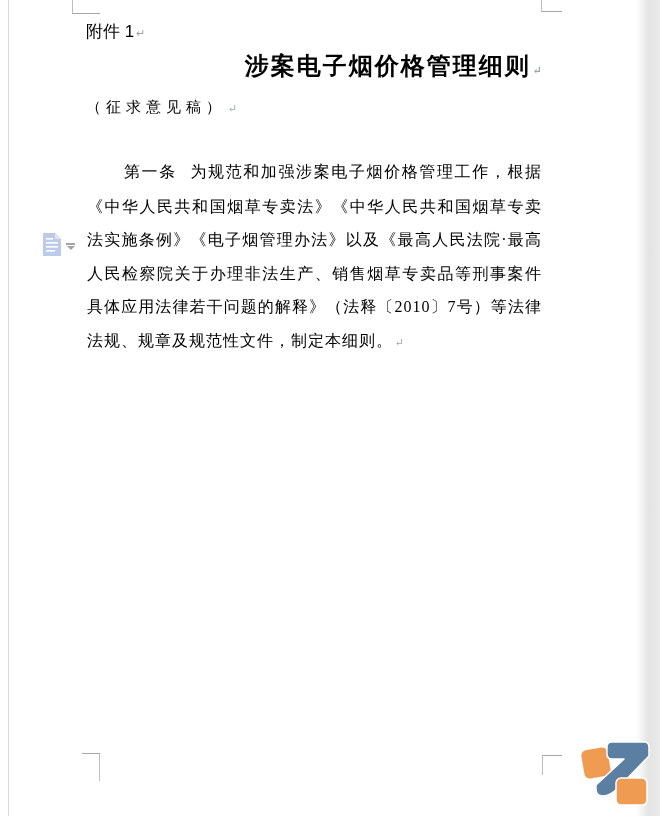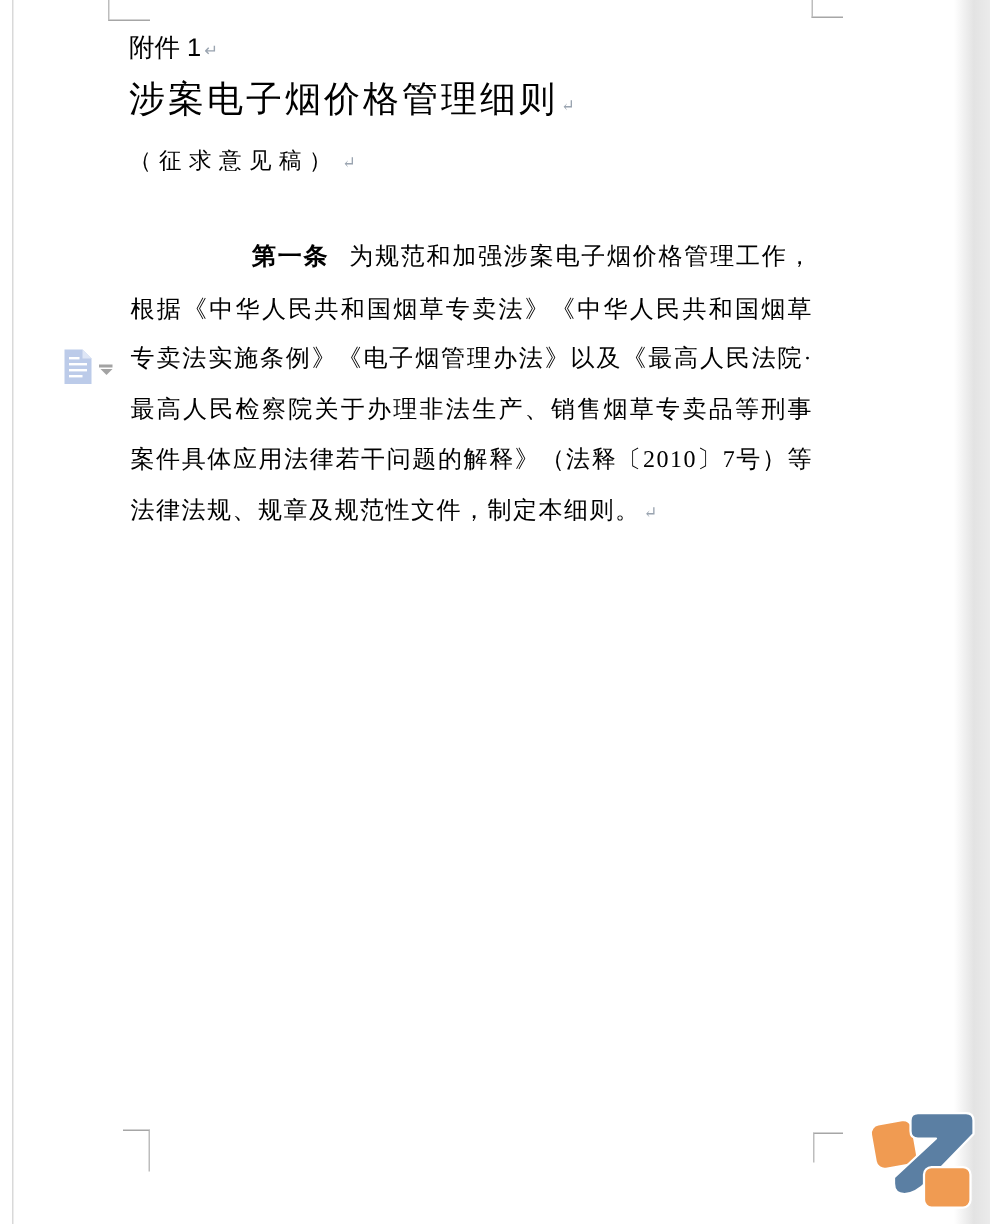--- a/index.html
+++ b/index.html
@@ -23,30 +23,30 @@
   
   .margin-widget { position:absolute; left:42px; top:232px; display:flex; align-items:flex-start; gap:4px; }
   .dropdown-glyph { margin-top:11px; display:flex; flex-direction:column; align-items:center; }
   .dropdown-glyph .bar { width:9px; height:2px; background:#a3a3a3; }
   .dropdown-glyph .tri { width:0; height:0; margin-top:1px;
       border-left:4px solid transparent; border-right:4px solid transparent; border-top:4px solid #a3a3a3; }
 
   
   .attachment { position:absolute; left:86px; top:20px; font-size:17px;
       font-family:"Liberation Sans","DejaVu Sans",sans-serif; color:#000; }
-  .doc-title { position:absolute; left:86px; top:50px; width:456px; text-align:left;
-      font-size:24px; font-weight:normal; letter-spacing:2px; color:#000; }
+  .doc-title { position:absolute; left:86px; top:50px; width:456px; text-align:right;
+      font-size:24px; font-weight:bold; letter-spacing:2px; color:#000; }
   .doc-subtitle { position:absolute; left:86px; top:98px; width:456px; 
       font-size:15px; letter-spacing:5px; color:#000; }
 
   .body-text { position:absolute; left:87px; top:155px; width:455px;
       font-size:16px; line-height:33.5px; letter-spacing:1px; color:#000;
       text-align:justify; }
   .body-text p { text-indent:37px; }
-  .para-lead { font-weight:bold; font-family:"Liberation Sans","DejaVu Sans",sans-serif;margin-left:44px; }
+  .para-lead { font-weight:normal; font-family:"Liberation Sans","DejaVu Sans",sans-serif; }
 
   .pilcrow { color:#9aa4b0; font-size:11px; letter-spacing:0; margin-left:2px; }
   .tab-mark { color:#ababab; font-size:10px; letter-spacing:0; display:inline-block;
       width:13px; text-align:center; vertical-align:1px; }
 
   
   .brand-logo { position:absolute; right:7px; bottom:3px; width:74px; height:74px; z-index:5; }
 </style>
 </head>
 <body>

